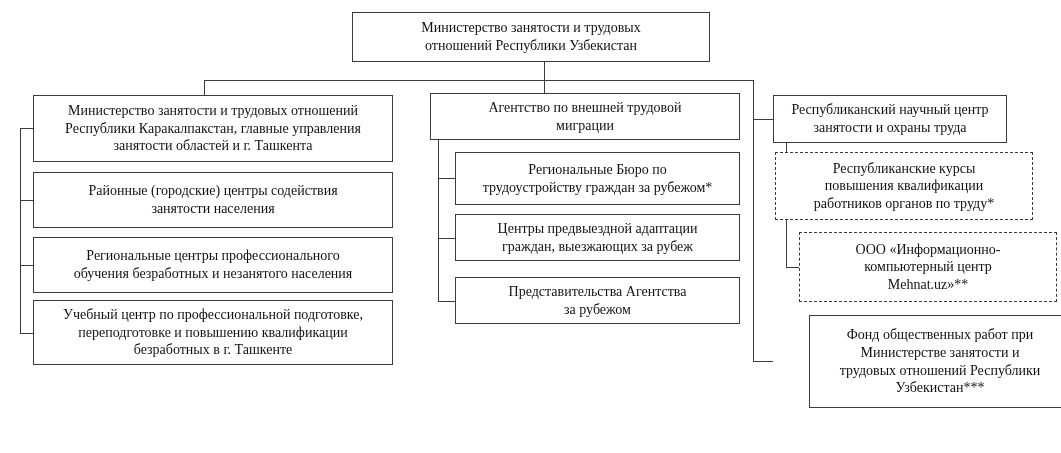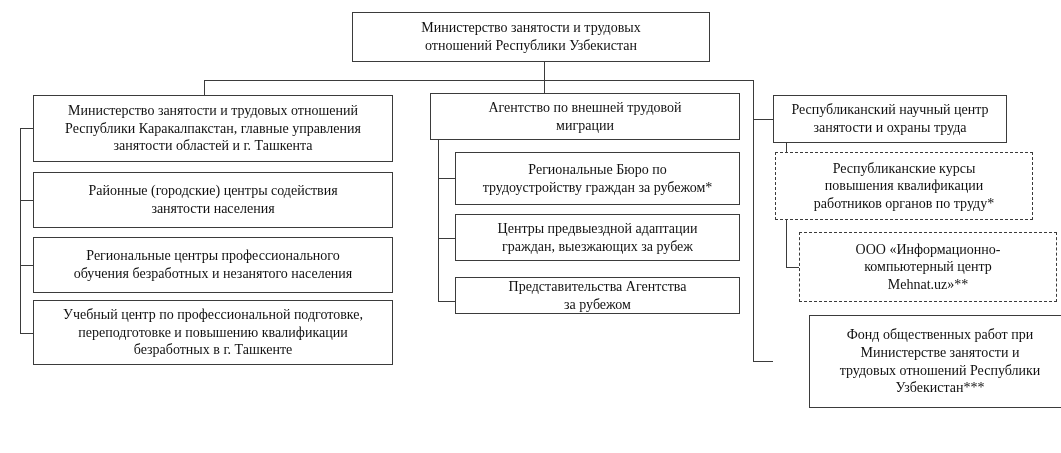--- a/index.html
+++ b/index.html
@@ -85,21 +85,21 @@
 миграции</span>
   </div>
   <div class="box" style="left:455px; top:152px; width:285px; height:53px;">
     <span class="lbl">Региональные Бюро по
 трудоустройству граждан за рубежом*</span>
   </div>
   <div class="box" style="left:455px; top:214px; width:285px; height:47px;">
     <span class="lbl">Центры предвыездной адаптации
 граждан, выезжающих за рубеж</span>
   </div>
-  <div class="box" style="left:455px; top:277px; width:285px; height:37px;">
+  <div class="box" style="left:455px; top:277px; width:285px; height:47px;">
     <span class="lbl">Представительства Агентства
 за рубежом</span>
   </div>
 
   <div class="box" style="left:773px; top:95px; width:234px; height:48px;">
     <span class="lbl">Республиканский научный центр
 занятости и охраны труда</span>
   </div>
   <div class="box dashed" style="left:775px; top:152px; width:258px; height:68px;">
     <span class="lbl">Республиканские курсы

